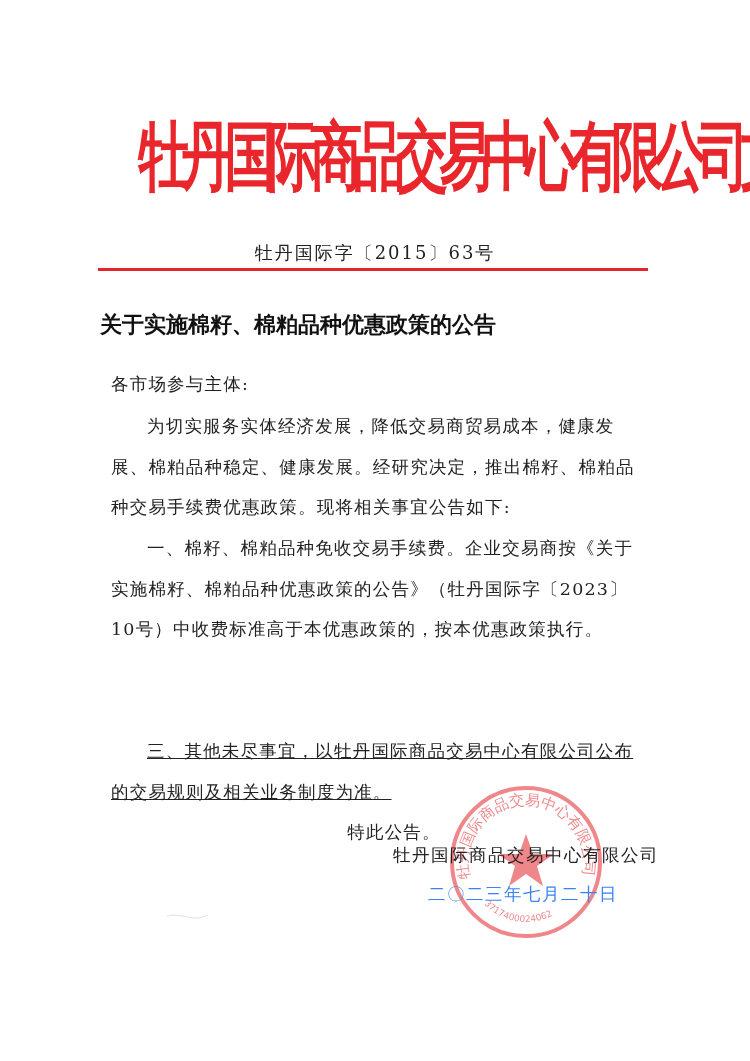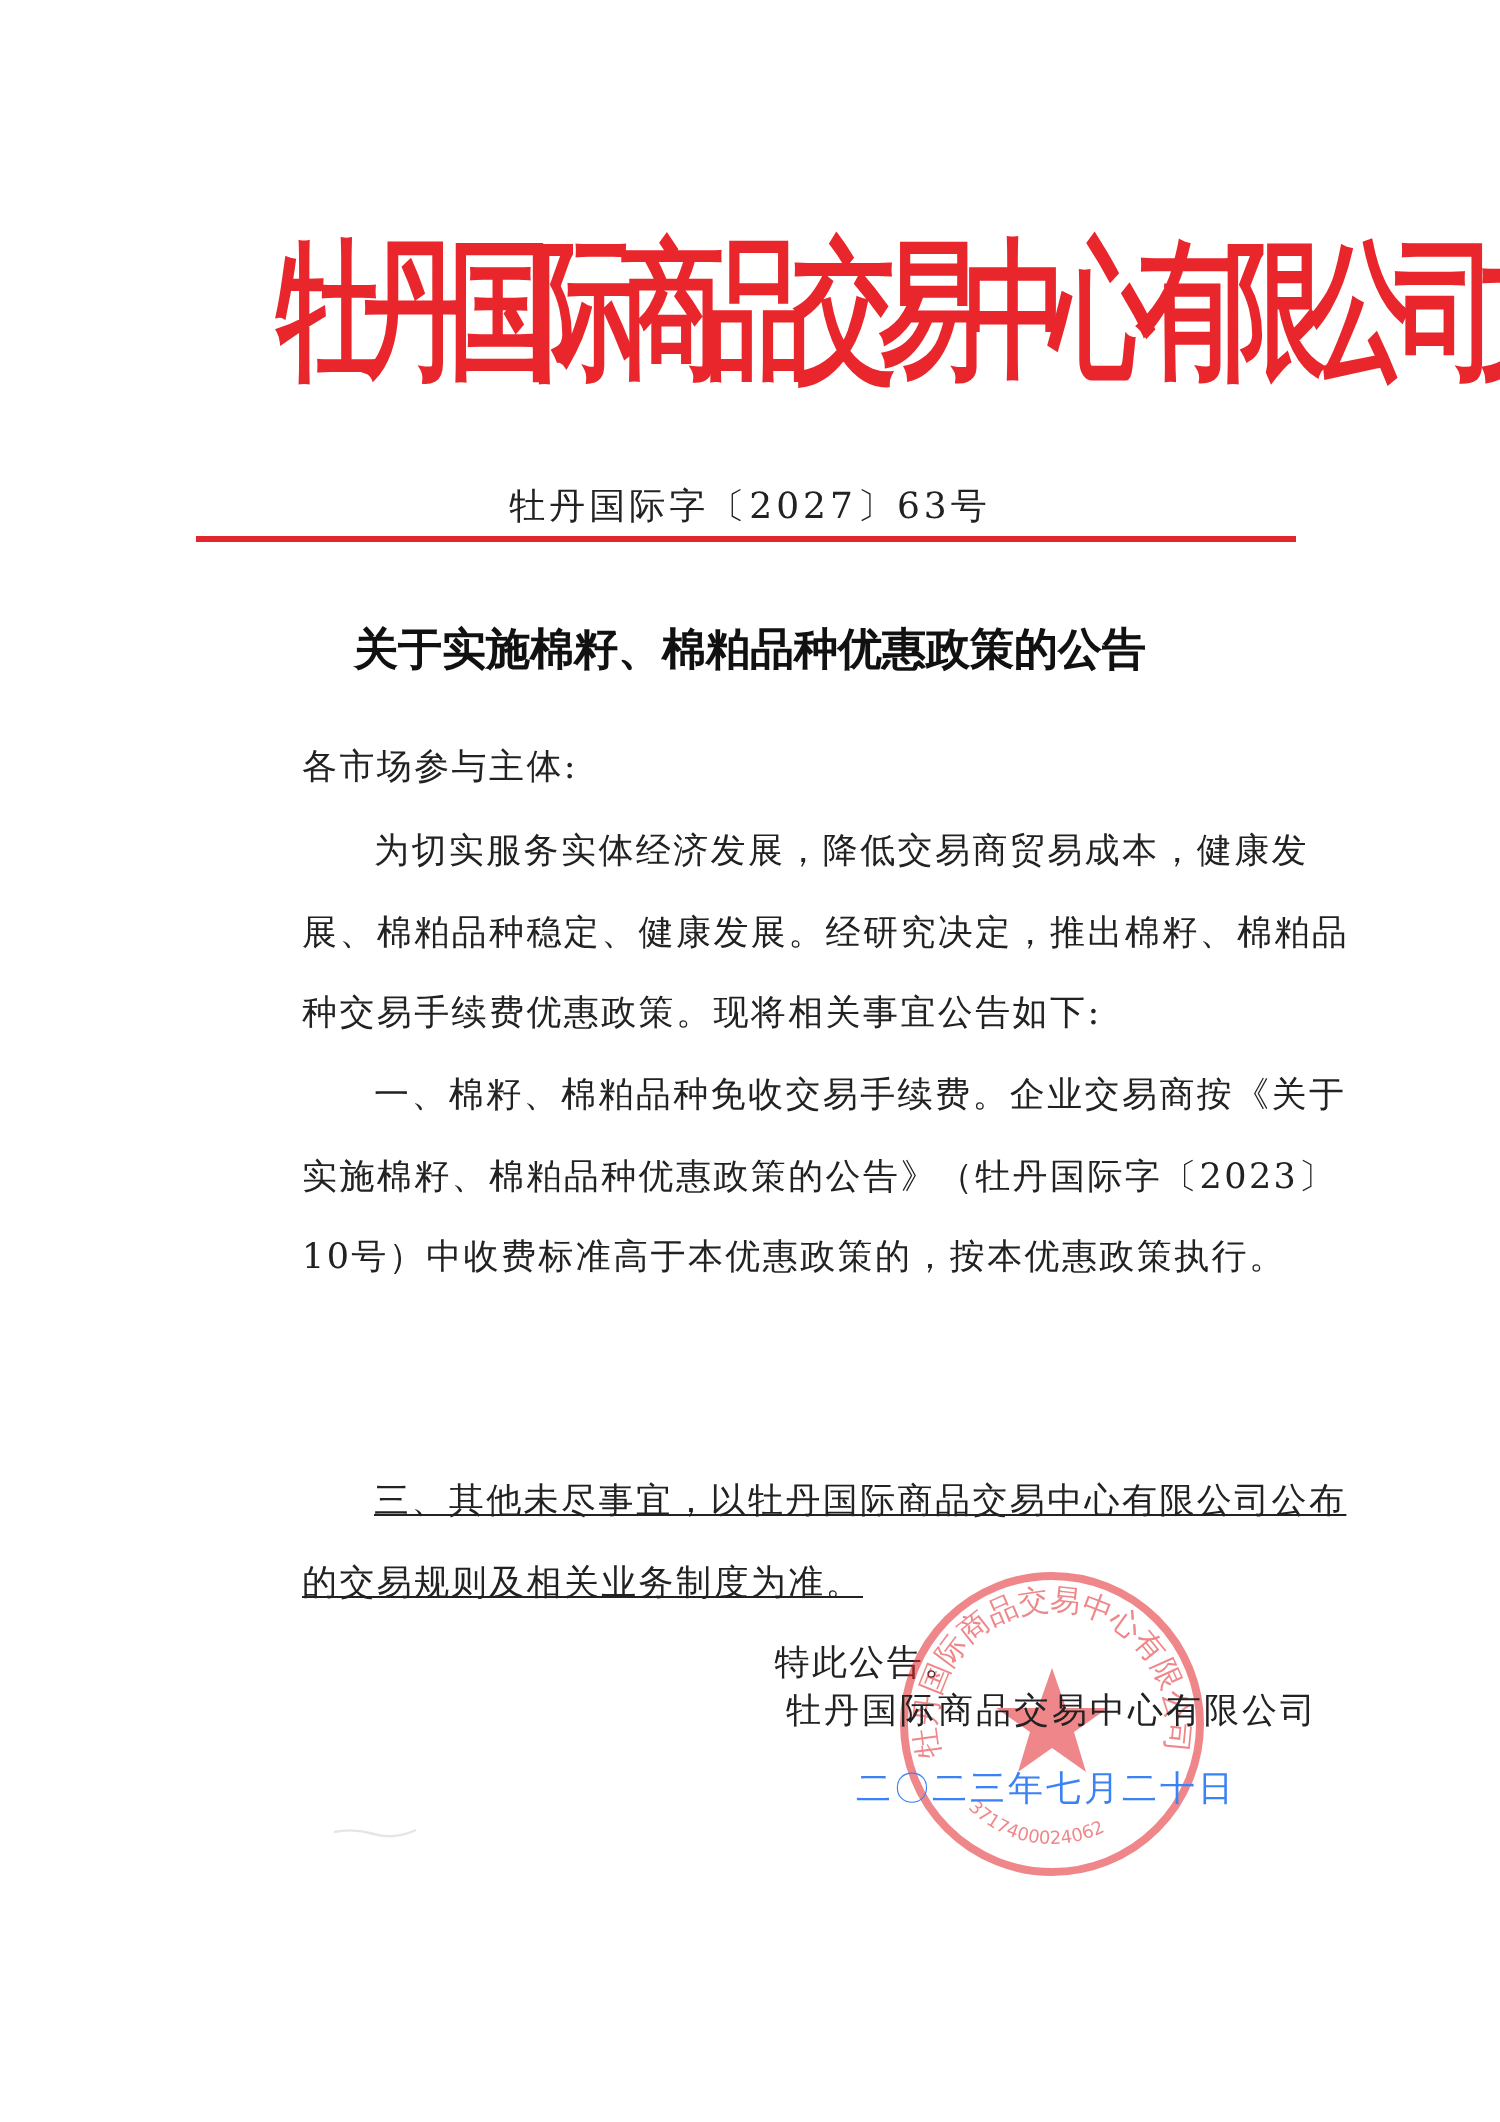--- a/index.html
+++ b/index.html
@@ -13,45 +13,45 @@
     letter-spacing: -10px; transform: scaleX(0.86) scaleY(1.25); transform-origin: center;
     white-space: nowrap;
   }
   .docno {
     position: absolute; left: 100px; top: 241px; width: 550px; text-align: center;
     font-family: "DejaVu Serif", "Liberation Serif", serif; font-size: 18px; color: #222;
     letter-spacing: 2px;
   }
   .redline { position: absolute; left: 98px; top: 268px; width: 550px; height: 3px; background: #e3262c; }
   .title {
-    position: absolute; left: 100px; top: 310px; width: 550px; text-align: center;
+    position: absolute; left: 100px; top: 310px; width: 550px; 
     font-family: "DejaVu Serif", "Liberation Serif", serif; font-size: 22px; font-weight: bold; color: #111;
   }
   .body-text {
     position: absolute; left: 111px; width: 530px;
     font-family: "DejaVu Serif", "Liberation Serif", serif; font-size: 17.5px; color: #222;
-    line-height: 40.5px; letter-spacing: 1.2px; margin-left: 40px;
+    line-height: 40.5px; letter-spacing: 1.2px;
   }
   .salutation { top: 364px; }
   .p1 { top: 406px; text-indent: 36px; }
   .p2 { top: 528px; text-indent: 36px; }
   .p3 { top: 650px; text-indent: 36px; }
   .p4 { top: 731px; text-indent: 36px; text-decoration: underline; }
   .p5 { top: 812px; text-indent: 36px; text-align: center; }
   .sig-org { position: absolute; left: 393px; top: 843px; font-family: "DejaVu Serif", "Liberation Serif", serif; font-size: 17.5px; color: #222; letter-spacing: 1.5px; }
   .sig-date { position: absolute; left: 428px; top: 882px; font-family: "DejaVu Serif", "Liberation Serif", serif; font-size: 17.5px; color: #3b82f6; letter-spacing: 1.5px; }
   .seal { position: absolute; left: 446px; top: 782px; width: 160px; height: 160px; opacity: 0.55; }
   .smudge { position: absolute; left: 165px; top: 912px; width: 45px; height: 8px; opacity: 0.25; }
 </style>
 </head>
 <body>
 
 <div class="page">
   <div class="masthead">牡丹国际商品交易中心有限公司文件</div>
-  <div class="docno">牡丹国际字〔2027〕63号</div>
+  <div class="docno">牡丹国际字〔2015〕63号</div>
   <div class="redline"></div>
   <div class="title">关于实施棉籽、棉粕品种优惠政策的公告</div>
 
   <div class="body-text salutation">各市场参与主体:</div>
   <div class="body-text p1">为切实服务实体经济发展，降低交易商贸易成本，健康发展、棉粕品种稳定、健康发展。经研究决定，推出棉籽、棉粕品种交易手续费优惠政策。现将相关事宜公告如下:</div>
   <div class="body-text p2">一、棉籽、棉粕品种免收交易手续费。企业交易商按《关于实施棉籽、棉粕品种优惠政策的公告》（牡丹国际字〔2023〕10号）中收费标准高于本优惠政策的，按本优惠政策执行。</div>
   <div class="body-text p4">三、其他未尽事宜，以牡丹国际商品交易中心有限公司公布的交易规则及相关业务制度为准。</div>
   <div class="body-text p5">特此公告。</div>
 
   <svg class="seal" viewBox="0 0 160 160">

